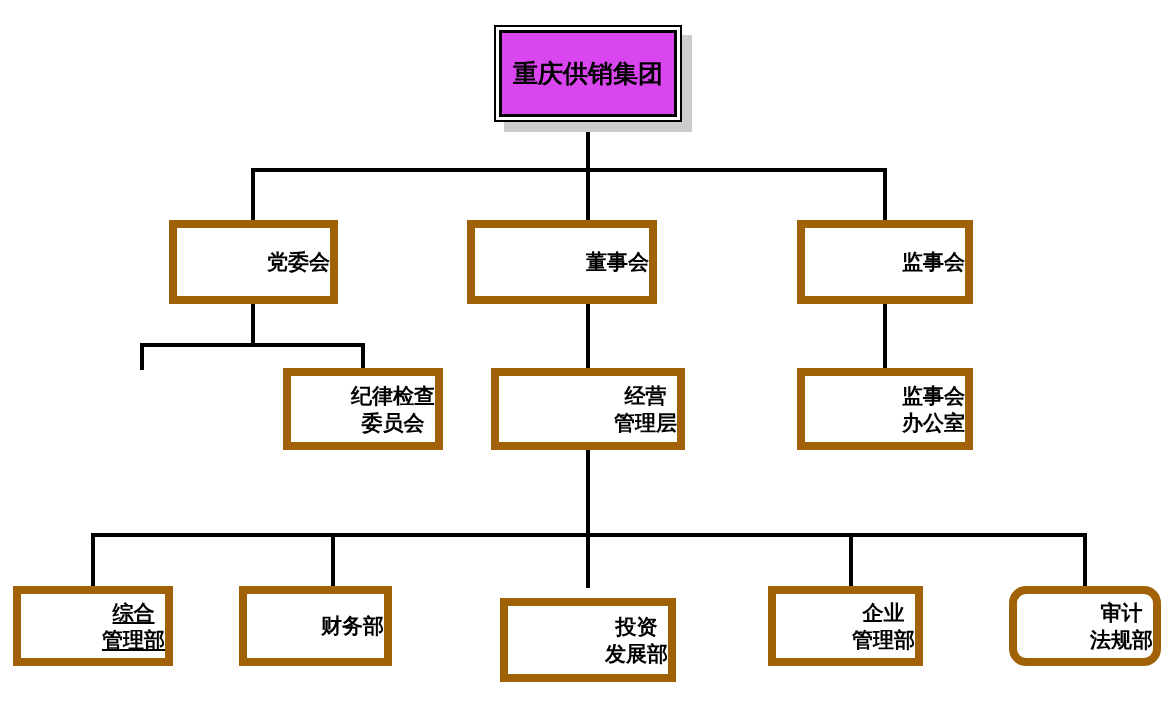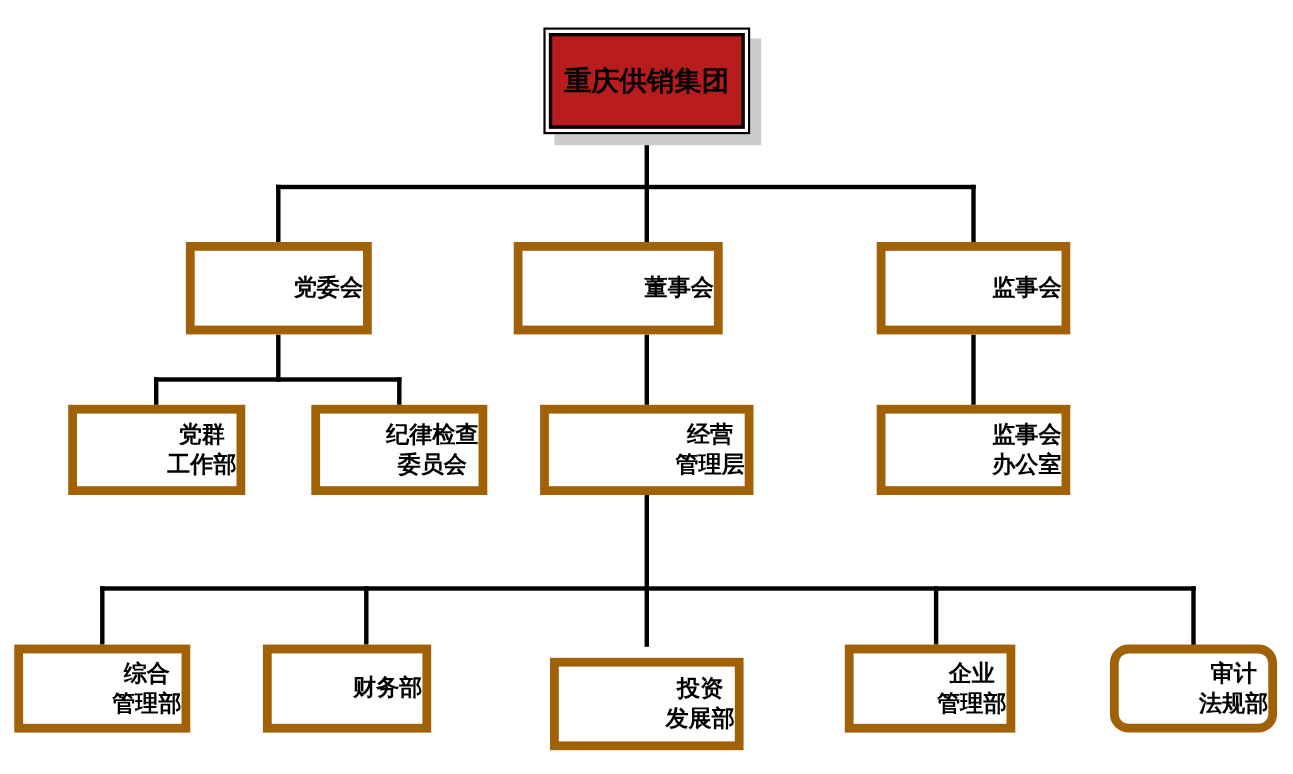--- a/index.html
+++ b/index.html
@@ -38,21 +38,21 @@
     background: #ffffff;
     border: 2px solid #000000;
     padding: 3px;
     box-shadow: 10px 10px 0 0 #cccccc;
   }
   .node-root .inner {
     box-sizing: border-box;
     width: 100%;
     height: 100%;
     border: 3px solid #000000;
-    background: #b91c1c;
+    background: #d946ef;
     display: flex;
     align-items: center;
     justify-content: center;
     text-align: center;
     font-weight: bold;
     font-size: 25px;
     color: #000000;
   }
   .conn {
     position: absolute;
@@ -95,38 +95,34 @@
   <div class="node" style="left:169px; top:220px; width:169px; height:84px;">
     <span class="label">党委会</span>
   </div>
   <div class="node" style="left:467px; top:220px; width:190px; height:84px;">
     <span class="label">董事会</span>
   </div>
   <div class="node" style="left:797px; top:220px; width:176px; height:84px;">
     <span class="label">监事会</span>
   </div>
 
-  <div class="node" style="left:62px; top:368px; width:161px; height:82px;">
-    <span class="label">党群
-工作部</span>
-  </div>
   <div class="node" style="left:283px; top:368px; width:160px; height:82px;">
     <span class="label">纪律检查
 委员会</span>
   </div>
   <div class="node" style="left:491px; top:368px; width:194px; height:82px;">
     <span class="label">经营
 管理层</span>
   </div>
   <div class="node" style="left:797px; top:368px; width:176px; height:82px;">
     <span class="label">监事会
 办公室</span>
   </div>
 
-  <div class="node" style="left:13px; top:586px; width:160px; height:80px;">
+  <div class="node" style="left:13px; top:586px; width:160px; height:80px;text-decoration:underline;">
     <span class="label">综合
 管理部</span>
   </div>
   <div class="node" style="left:239px; top:586px; width:153px; height:80px;">
     <span class="label">财务部</span>
   </div>
   <div class="node" style="left:500px; top:598px; width:176px; height:84px;">
     <span class="label">投资
 发展部</span>
   </div>

